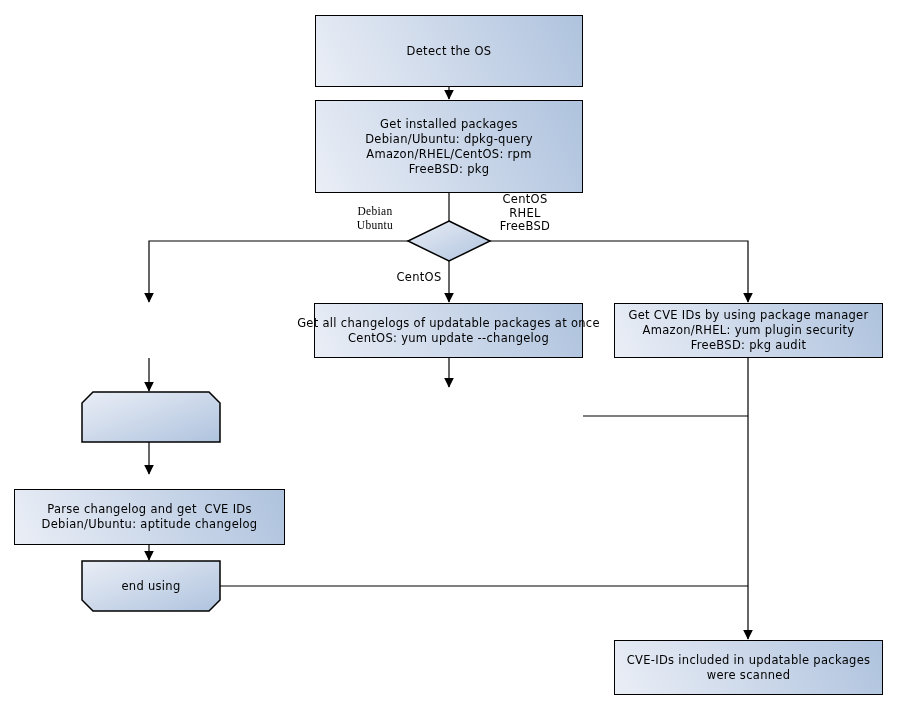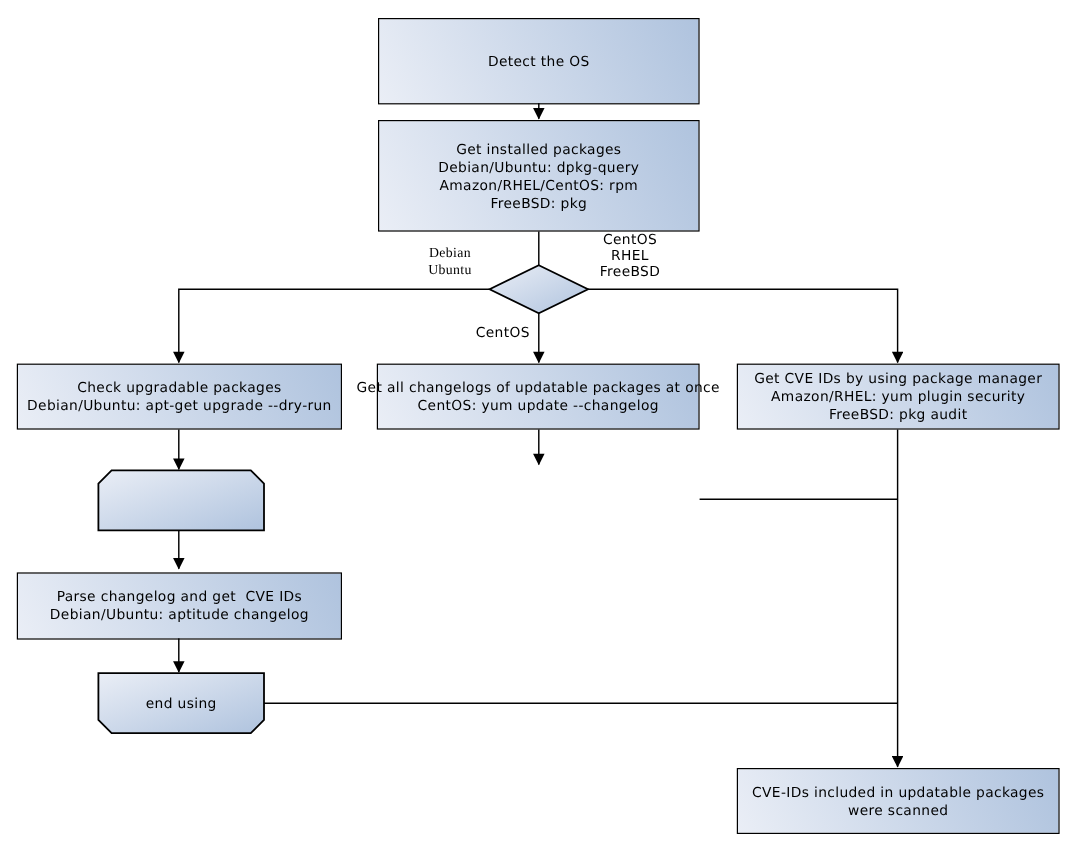--- a/index.html
+++ b/index.html
@@ -85,24 +85,22 @@
     <polygon class="shape" points="82,561 220,561 220,600 209,611 93,611 82,600"></polygon>
   </svg>
 
   <div class="node" style="left:315px;top:15px;width:268px;height:72px;">Detect the OS</div>
 
   <div class="node" style="left:315px;top:100px;width:268px;height:93px;">Get installed packages
 Debian/Ubuntu: dpkg-query
 Amazon/RHEL/CentOS: rpm
 FreeBSD: pkg</div>
 
-  <div class="node" style="left:14px;top:303px;width:271px;height:55px;">Check upgradable packages
-Debian/Ubuntu: apt-get upgrade --dry-run</div>
 
-  <div class="node" style="left:14px;top:477px;width:271px;height:56px;">Parse changelog and get  CVE IDs
+  <div class="node" style="left:14px;top:489px;width:271px;height:56px;">Parse changelog and get  CVE IDs
 Debian/Ubuntu: aptitude changelog</div>
 
   <div class="node" style="left:314px;top:303px;width:269px;height:55px;">Get all changelogs of updatable packages at once
 CentOS: yum update --changelog</div>
 
 
   <div class="node" style="left:614px;top:303px;width:269px;height:55px;">Get CVE IDs by using package manager
 Amazon/RHEL: yum plugin security
 FreeBSD: pkg audit</div>
 

